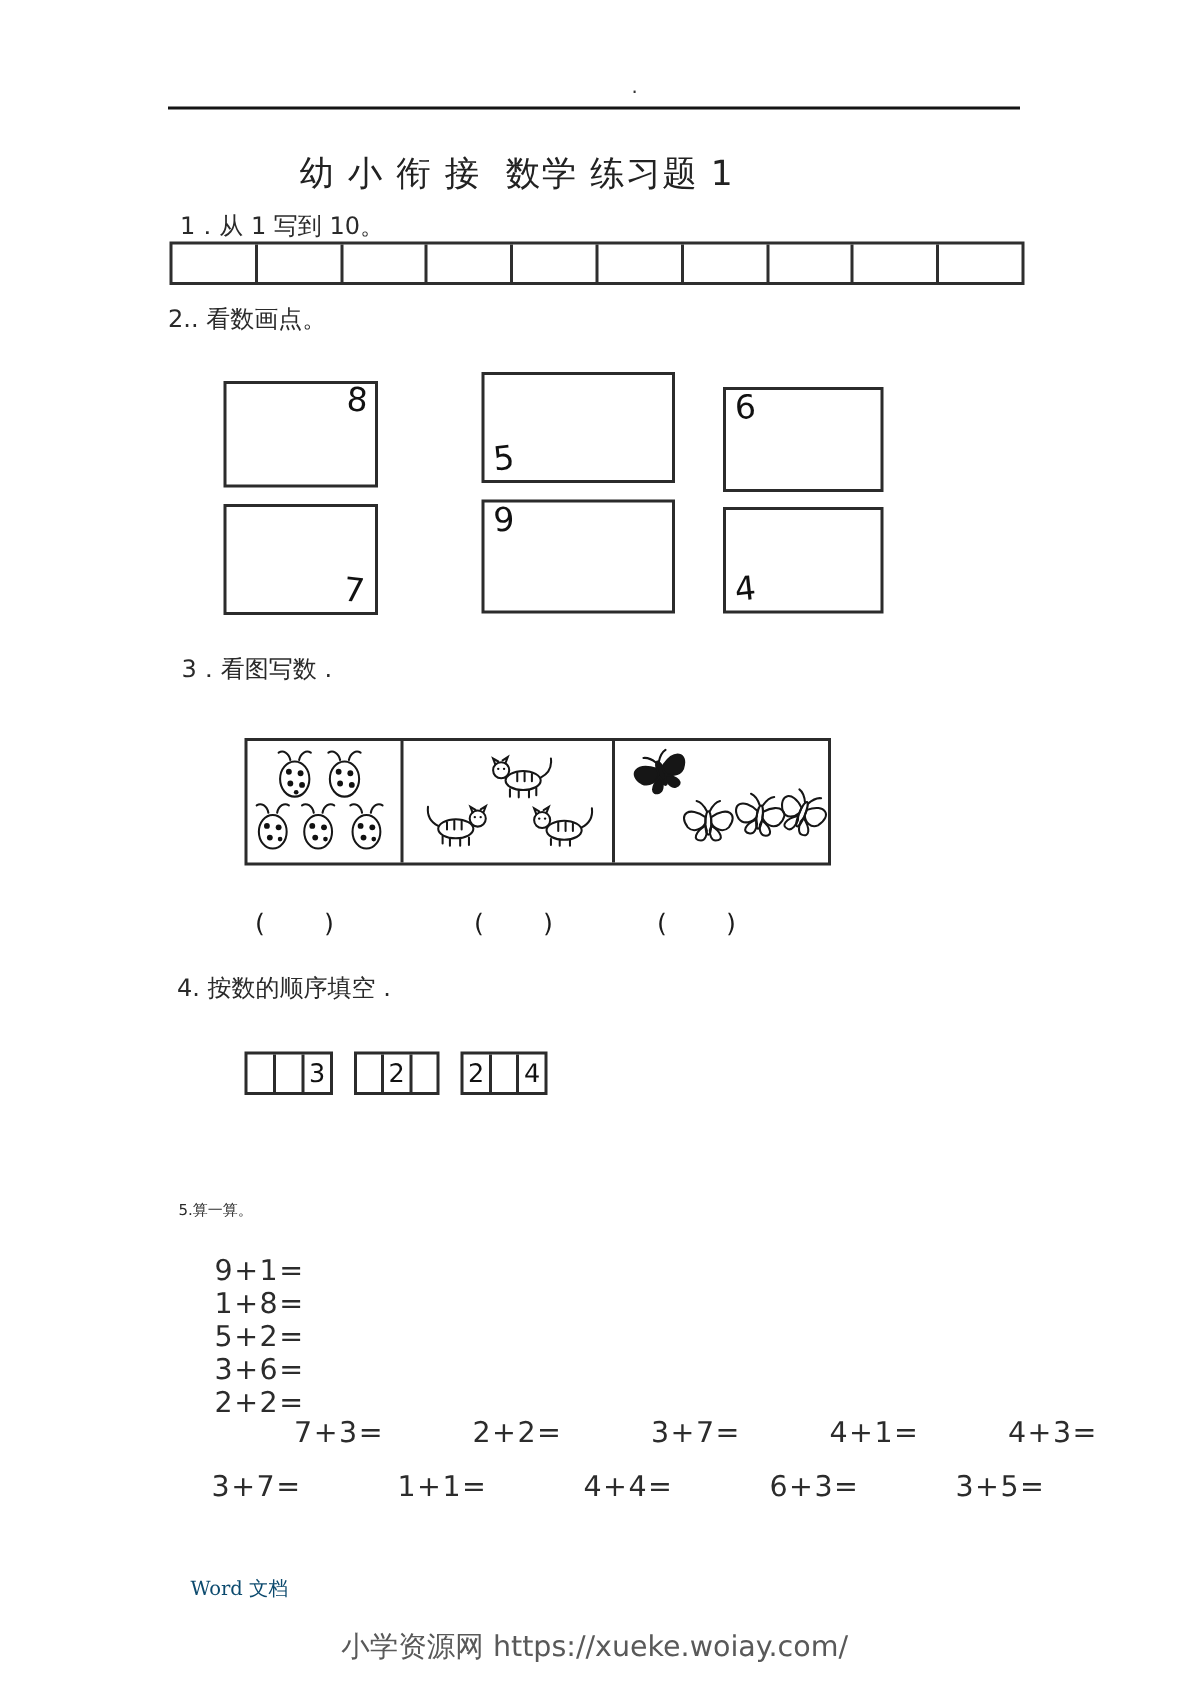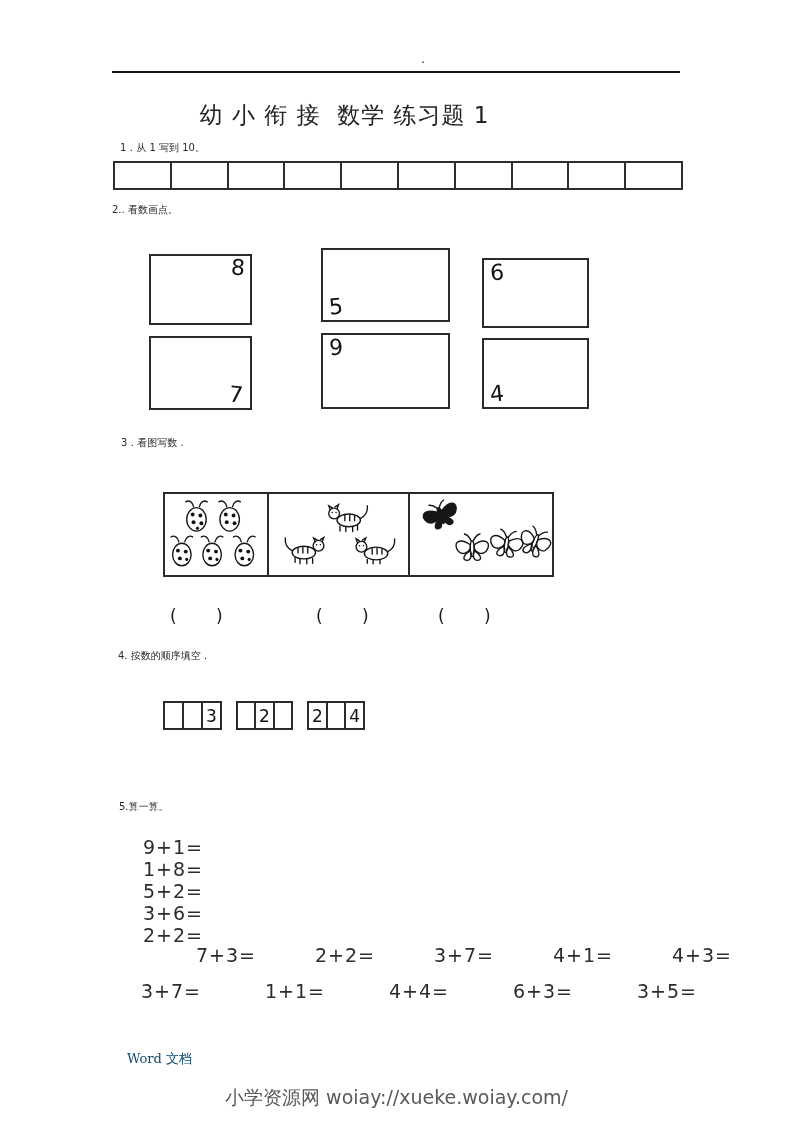--- a/index.html
+++ b/index.html
@@ -11,21 +11,21 @@
 
   
   .top-rule{left:112px;top:71px;width:568px;height:0;border-top:2px solid #141414;}
   .header-dot{left:421px;top:51px;font-size:13px;color:#333;}
 
   
   .doc-title{left:0;top:100px;width:689px;text-align:center;font-size:23px;color:#222;
     letter-spacing:1px;white-space:pre;}
 
   
-  .sec-label{font-size:10px;color:#2a2a2a;white-space:pre;}
+  .sec-label{font-size:16px;color:#2a2a2a;white-space:pre;}
   .q1-label{left:120px;top:141px;}
   .q2-label{left:112px;top:203px;}
   .q3-label{left:121px;top:436px;}
   .q4-label{left:118px;top:649px;}
   .q5-label{left:119px;top:800px;font-size:10px;}
 
   
   .q1-table{left:113px;top:161px;width:570px;height:29px;display:flex;border:2px solid #2e2e2e;box-sizing:border-box;}
   .q1-cell{flex:1;border-right:2px solid #2e2e2e;}
   .q1-cell:last-child{border-right:none;}
@@ -288,15 +288,15 @@
   </div>
   <div class="abs q5-row r2">
     <span class="q5-prob">3+7=</span>
     <span class="q5-prob">1+1=</span>
     <span class="q5-prob">4+4=</span>
     <span class="q5-prob">6+3=</span>
     <span class="q5-prob">3+5=</span>
   </div>
 
   <div class="abs footer-doc">Word 文档</div>
-  <div class="abs footer-site">小学资源网 woiay://xueke.woiay.com/</div>
+  <div class="abs footer-site">小学资源网 https://xueke.woiay.com/</div>
 
 </div>
 
 </body></html>

